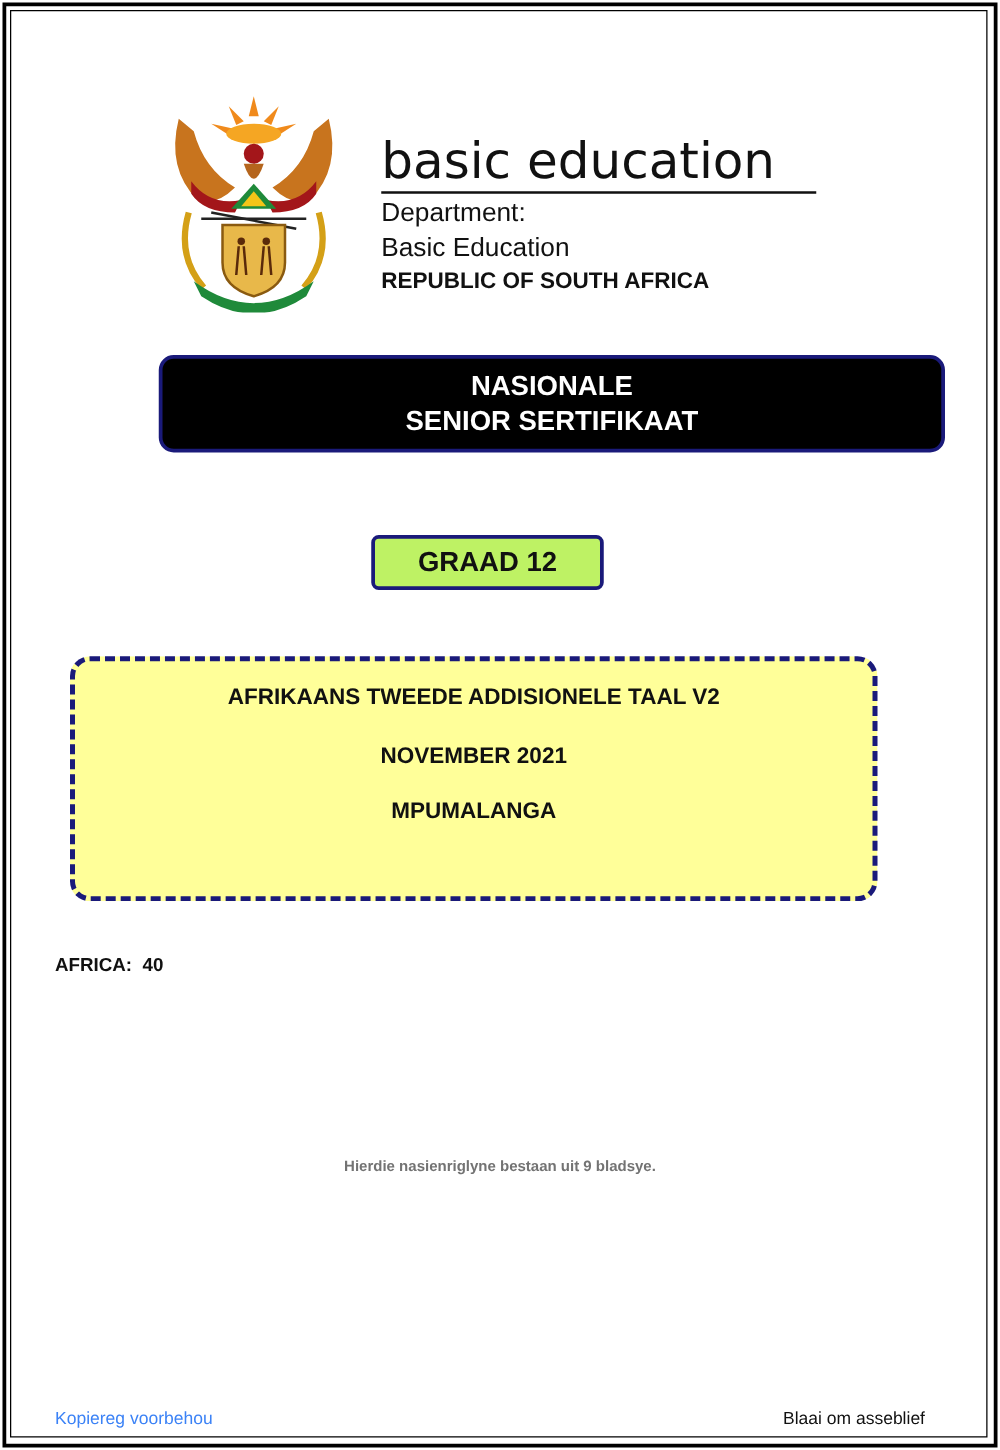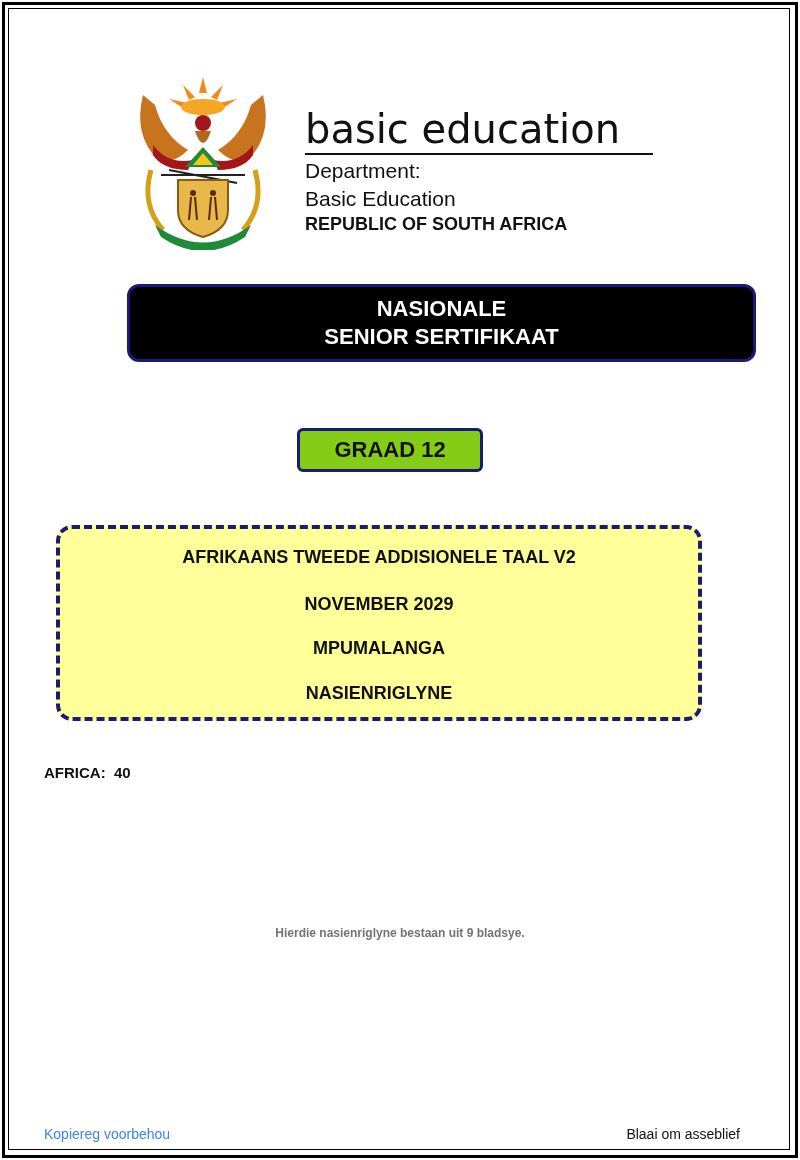--- a/index.html
+++ b/index.html
@@ -25,21 +25,21 @@
     .dept { font-size: 21px; color: #111; line-height: 24px; margin-top: 4px; }
     .rsa { font-size: 18px; font-weight: bold; color: #111; line-height: 26px; }
     .nsc-box {
       position: absolute; left: 127px; top: 284px; width: 629px; height: 78px;
       background: #000; border: 3px solid #1a1a7a; border-radius: 12px; box-sizing: border-box;
       color: #fff; font-weight: bold; font-size: 22px; text-align: center;
       display: flex; flex-direction: column; justify-content: center; line-height: 28px;
     }
     .grade-box {
       position: absolute; left: 297px; top: 428px; width: 186px; height: 44px;
-      background: #84cc16; border: 3px solid #1a1a7a; border-radius: 6px; box-sizing: border-box;
+      background: #bef264; border: 3px solid #1a1a7a; border-radius: 6px; box-sizing: border-box;
       font-weight: bold; font-size: 22px; text-align: center; line-height: 38px; color: #111;
     }
     .info-box {
       position: absolute; left: 56px; top: 525px; width: 646px; height: 196px;
       background: #ffff99; border: 4px dashed #1a1a7a; border-radius: 16px; box-sizing: border-box;
       font-weight: bold; font-size: 18px; text-align: center; color: #111;
     }
     .info-line { position: absolute; left: 0; right: 0; }
     .punte { position: absolute; left: 44px; top: 764px; font-weight: bold; font-size: 15px; color: #111; }
     .pages-note { position: absolute; left: 0; right: 0; top: 926px; text-align: center; font-weight: bold; font-size: 12px; color: #737373; }
@@ -98,23 +98,22 @@
 
 <div class="nsc-box">
   <div>NASIONALE</div>
   <div>SENIOR SERTIFIKAAT</div>
 </div>
 
 <div class="grade-box">GRAAD 12</div>
 
 <div class="info-box">
   <div class="info-line" style="top:18px">AFRIKAANS TWEEDE ADDISIONELE TAAL V2</div>
-  <div class="info-line" style="top:65px">NOVEMBER 2029</div>
+  <div class="info-line" style="top:65px">NOVEMBER 2021</div>
   <div class="info-line" style="top:109px">MPUMALANGA</div>
-  <div class="info-line" style="top:154px">NASIENRIGLYNE</div>
 </div>
 
 <div class="punte">
   <span>AFRICA:</span>&nbsp;
   <span>40</span>
 </div>
 
 <div class="pages-note">Hierdie nasienriglyne bestaan uit 9 bladsye.</div>
 
 <div class="footer-left">Kopiereg voorbehou</div>

